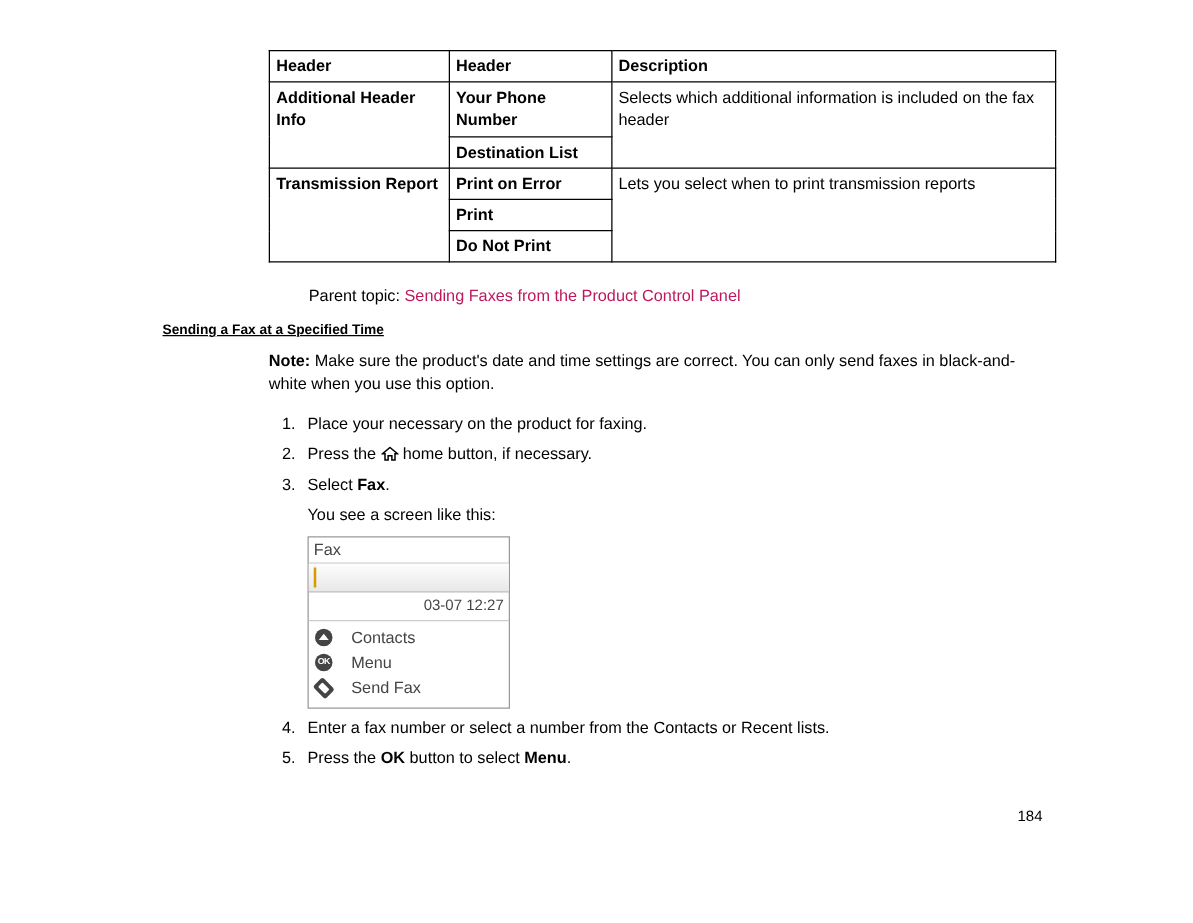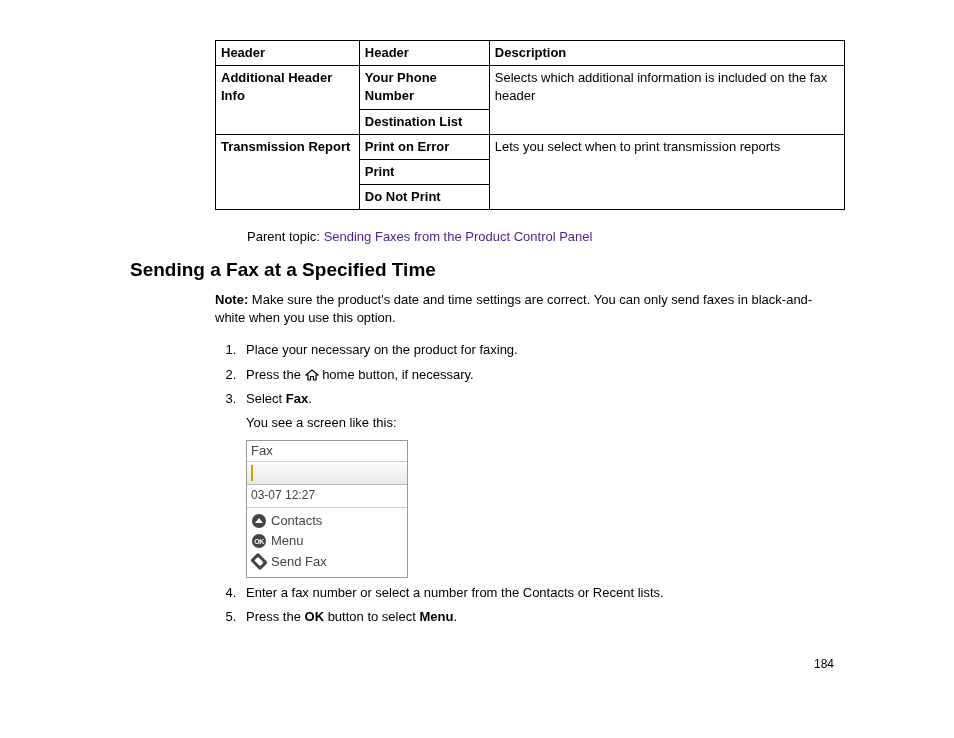--- a/index.html
+++ b/index.html
@@ -26,25 +26,26 @@
     font-size: 13px;
   }
   table.settings th {
     font-weight: bold;
   }
   .parent-topic {
     margin-left: 85px;
     margin-bottom: 10px;
   }
   .parent-topic .label { font-weight: normal; margin-left: 32px; }
-  .parent-topic a { color: #4c1d95; text-decoration: none; margin-top: 36px; }
+  .parent-topic a { color: #be185d; text-decoration: none; margin-top: 36px; }
   h4.subhead {
     margin: 0 0 8px 0;
-    font-size: 19px;
+    font-size: 11px;
     font-weight: bold;
+    text-decoration: underline;
   }
   .body-indent {
     margin-left: 85px;
   }
   .body-indent p { margin: 0 0 14px 0; }
   ol.steps {
     margin: 0 0 14px 0;
     padding-left: 110px;
   }
   ol.steps li { margin-bottom: 6px; padding-left: 6px; }
@@ -69,33 +70,33 @@
     border-bottom: 1px solid #bbb;
     position: relative;
   }
   .screenshot .inputbar .cursor {
     position: absolute;
     left: 4px; top: 3px; bottom: 3px;
     width: 2px;
     background: #d89a00;
   }
   .screenshot .datetime {
-    text-align: left;
+    text-align: right;
     font-size: 12px;
     color: #444;
     padding: 2px 4px 3px 4px;
     border-bottom: 1px solid #ccc;
   }
   .screenshot .menu {
     padding: 3px 5px 5px 5px;
   }
   .screenshot .menu-row {
     display: flex;
     align-items: center;
-    gap: 5px;
+    gap: 15px;
     font-size: 13px;
     color: #444;
     padding: 1px 0;
   }
   .btn-icon {
     width: 14px; height: 14px;
     border-radius: 50%;
     background: #444;
     display: inline-flex;
     align-items: center;

